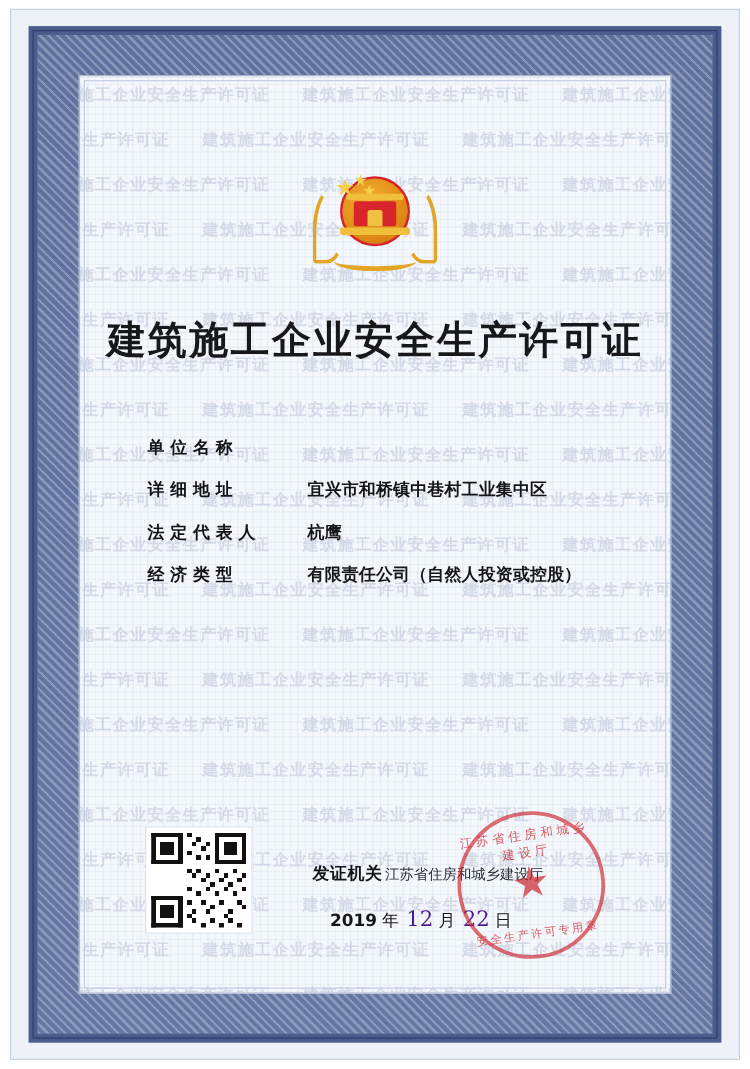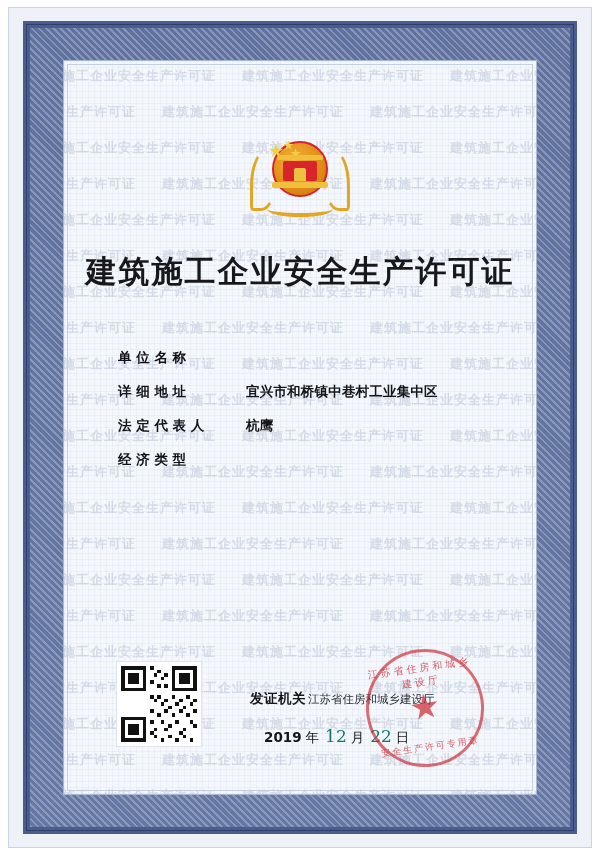--- a/index.html
+++ b/index.html
@@ -304,21 +304,21 @@
   .date-num {
     font-weight: bold;
   }
   .date-unit {
     font-weight: normal;
     margin: 0 6px 0 4px;
   }
   .date-hand {
     font-family: "DejaVu Serif", serif;
     font-size: 17px;
-    color: #0f766e;
+    color: #4c1d95;
     text-align: center;
   }
 
   
   .seal {
     position: absolute;
     right: 52px;
     top: 588px;
     width: 118px;
     height: 118px;
@@ -421,20 +421,21 @@
             <div class="field-row">
               <div class="field-label spaced">详 细 地 址</div>
               <div class="field-value">宜兴市和桥镇中巷村工业集中区</div>
             </div>
             <div class="field-row">
               <div class="field-label spaced">法 定 代 表 人</div>
               <div class="field-value">杭鹰</div>
             </div>
             <div class="field-row">
               <div class="field-label spaced">经 济 类 型</div>
+              <div class="field-value">有限责任公司（自然人投资或控股）</div>
             </div>
             <div class="field-row">
             </div>
             <div class="field-row">
             </div>
           </div>
 
         <div class="qr">
           <svg width="76" height="76" viewBox="0 0 21 21" shape-rendering="crispEdges">
             <rect width="21" height="21" fill="#ffffff"></rect>

